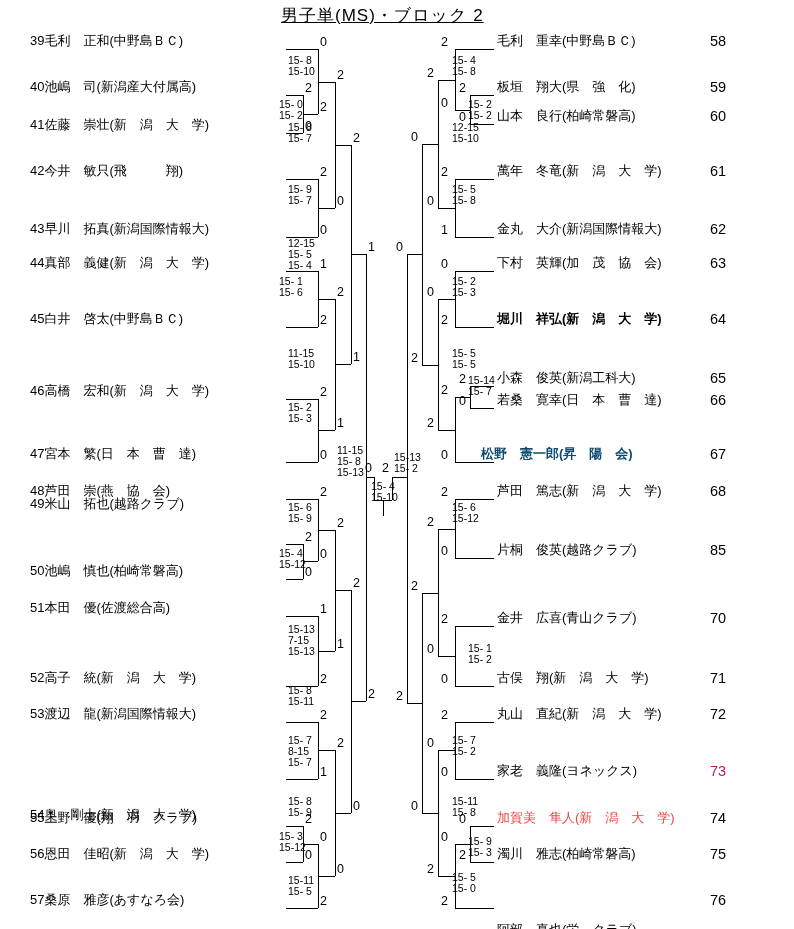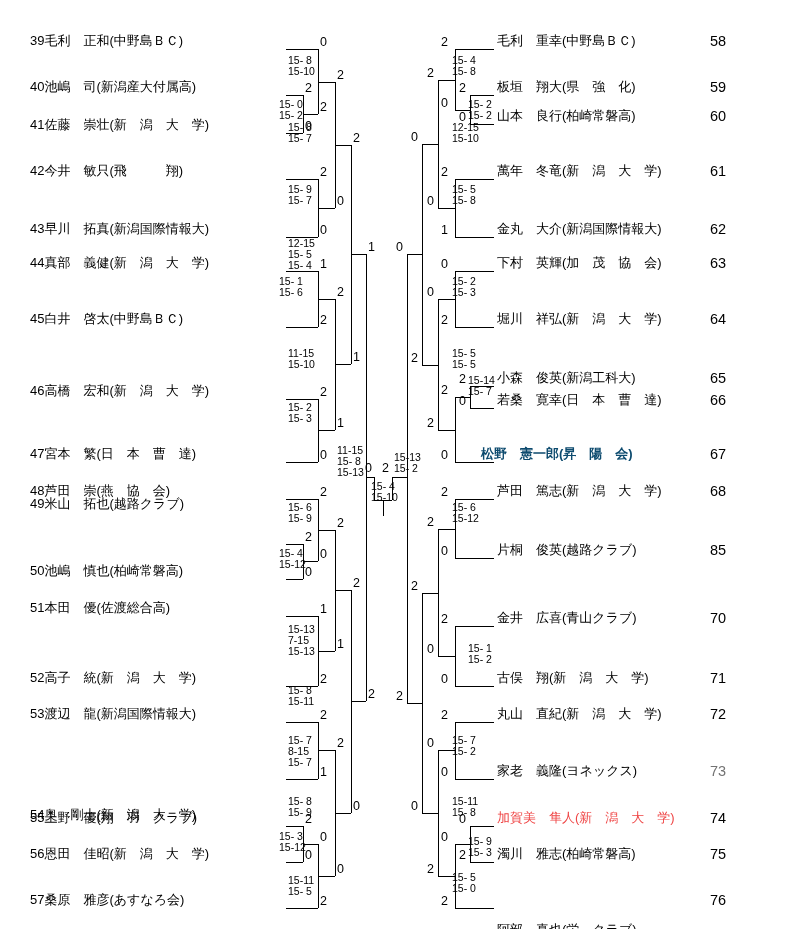--- a/index.html
+++ b/index.html
@@ -10,20 +10,21 @@
   .player{position:absolute;font-size:13px;line-height:16px;height:16px;white-space:pre;}
   .pnum{position:absolute;font-size:14.5px;line-height:16px;height:16px;white-space:pre;}
   .mark{position:absolute;font-size:12.5px;line-height:13px;white-space:pre;}
   .gset{position:absolute;font-size:10.5px;line-height:11px;white-space:pre;}
   svg{position:absolute;left:0;top:0;}
 </style>
 </head>
 <body>
 <div id="page">
 
+<div id="title">男子単(MS)・ブロック 2</div>
 
 <svg id="lines" width="794" height="929" viewBox="0 0 794 929" shape-rendering="crispEdges">
       <line x1="286" y1="49" x2="318" y2="49" stroke="#000000" stroke-width="1"></line>
       <line x1="286" y1="95" x2="303" y2="95" stroke="#000000" stroke-width="1"></line>
       <line x1="286" y1="133" x2="303" y2="133" stroke="#000000" stroke-width="1"></line>
       <line x1="286" y1="179" x2="318" y2="179" stroke="#000000" stroke-width="1"></line>
       <line x1="286" y1="237" x2="318" y2="237" stroke="#000000" stroke-width="1"></line>
       <line x1="286" y1="271" x2="318" y2="271" stroke="#000000" stroke-width="1"></line>
       <line x1="286" y1="327" x2="318" y2="327" stroke="#000000" stroke-width="1"></line>
       <line x1="286" y1="399" x2="318" y2="399" stroke="#000000" stroke-width="1"></line>
@@ -162,40 +163,40 @@
       <div class="player" style="left: 497px; top: 79px; color: rgb(0, 0, 0);">板垣　翔大(県　強　化)</div>
       <div class="pnum" style="left: 710px; top: 79px; color: rgb(0, 0, 0);">59</div>
       <div class="player" style="left: 497px; top: 108px; color: rgb(0, 0, 0);">山本　良行(柏崎常磐高)</div>
       <div class="pnum" style="left: 710px; top: 108px; color: rgb(0, 0, 0);">60</div>
       <div class="player" style="left: 497px; top: 163px; color: rgb(0, 0, 0);">萬年　冬竜(新　潟　大　学)</div>
       <div class="pnum" style="left: 710px; top: 163px; color: rgb(0, 0, 0);">61</div>
       <div class="player" style="left: 497px; top: 221px; color: rgb(0, 0, 0);">金丸　大介(新潟国際情報大)</div>
       <div class="pnum" style="left: 710px; top: 221px; color: rgb(0, 0, 0);">62</div>
       <div class="player" style="left: 497px; top: 255px; color: rgb(0, 0, 0);">下村　英輝(加　茂　協　会)</div>
       <div class="pnum" style="left: 710px; top: 255px; color: rgb(0, 0, 0);">63</div>
-      <div class="player" style="left: 497px; top: 311px; color: rgb(0, 0, 0);">堀川　祥弘(新　潟　大　学)</div>
+      <div class="player" style="left: 497px; top: 311px; color: rgb(0, 0, 0); font-weight: bold;">堀川　祥弘(新　潟　大　学)</div>
       <div class="pnum" style="left: 710px; top: 311px; color: rgb(0, 0, 0);">64</div>
       <div class="player" style="left: 497px; top: 370px; color: rgb(0, 0, 0);">小森　俊英(新潟工科大)</div>
       <div class="pnum" style="left: 710px; top: 370px; color: rgb(0, 0, 0);">65</div>
       <div class="player" style="left: 497px; top: 392px; color: rgb(0, 0, 0);">若桑　寛幸(日　本　曹　達)</div>
       <div class="pnum" style="left: 710px; top: 392px; color: rgb(0, 0, 0);">66</div>
       <div class="player" style="left: 481px; top: 446px; color: #0c4a6e; font-weight: bold;">松野　憲一郎(昇　陽　会)</div>
       <div class="pnum" style="left: 710px; top: 446px; color: rgb(0, 0, 0);">67</div>
       <div class="player" style="left: 497px; top: 483px; color: rgb(0, 0, 0);">芦田　篤志(新　潟　大　学)</div>
       <div class="pnum" style="left: 710px; top: 483px; color: rgb(0, 0, 0);">68</div>
       <div class="player" style="left: 497px; top: 542px; color: rgb(0, 0, 0);">片桐　俊英(越路クラブ)</div>
       <div class="pnum" style="left: 710px; top: 542px; color: rgb(0, 0, 0);">85</div>
       <div class="player" style="left: 497px; top: 610px; color: rgb(0, 0, 0);">金井　広喜(青山クラブ)</div>
       <div class="pnum" style="left: 710px; top: 610px; color: rgb(0, 0, 0);">70</div>
       <div class="player" style="left: 497px; top: 670px; color: rgb(0, 0, 0);">古俣　翔(新　潟　大　学)</div>
       <div class="pnum" style="left: 710px; top: 670px; color: rgb(0, 0, 0);">71</div>
       <div class="player" style="left: 497px; top: 706px; color: rgb(0, 0, 0);">丸山　直紀(新　潟　大　学)</div>
       <div class="pnum" style="left: 710px; top: 706px; color: rgb(0, 0, 0);">72</div>
       <div class="player" style="left: 497px; top: 763px; color: rgb(0, 0, 0);">家老　義隆(ヨネックス)</div>
-      <div class="pnum" style="left: 710px; top: 763px; color: #737373;">73</div>
+      <div class="pnum" style="left: 710px; top: 763px; color: #be185d;">73</div>
       <div class="player" style="left: 497px; top: 810px; color: #ef4444;">加賀美　隼人(新　潟　大　学)</div>
       <div class="pnum" style="left: 710px; top: 810px; color: rgb(0, 0, 0);">74</div>
       <div class="player" style="left: 497px; top: 846px; color: rgb(0, 0, 0);">濁川　雅志(柏崎常磐高)</div>
       <div class="pnum" style="left: 710px; top: 846px; color: rgb(0, 0, 0);">75</div>
       <div class="player" style="left: 497px; top: 892px; color: rgb(0, 0, 0); margin-top: 30px;">阿部　真也(栄　クラブ)</div>
       <div class="pnum" style="left: 710px; top: 892px; color: rgb(0, 0, 0);">76</div>
     </div>
 <div id="marks-layer">
       <div class="mark" style="left: 320px; top: 36px; color: rgb(0, 0, 0);">0</div>
       <div class="mark" style="left: 320px; top: 101px; color: rgb(0, 0, 0);">2</div>

